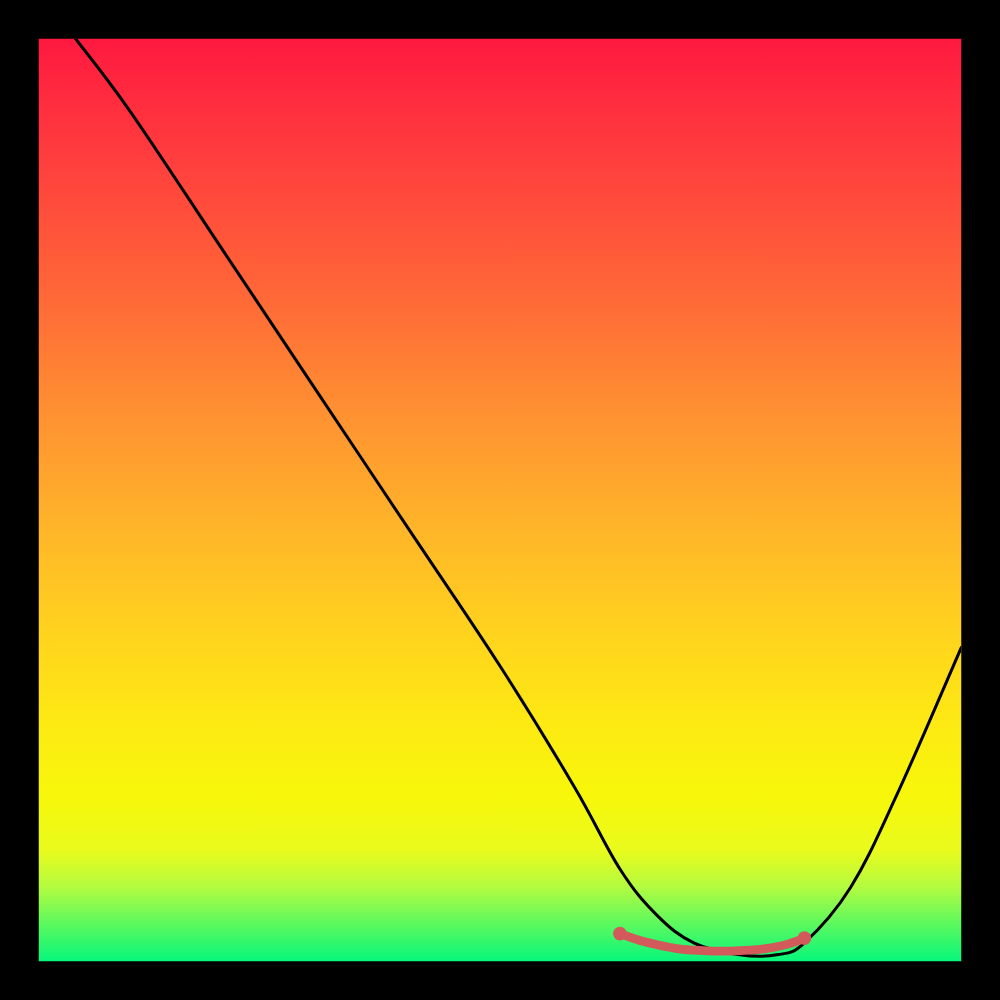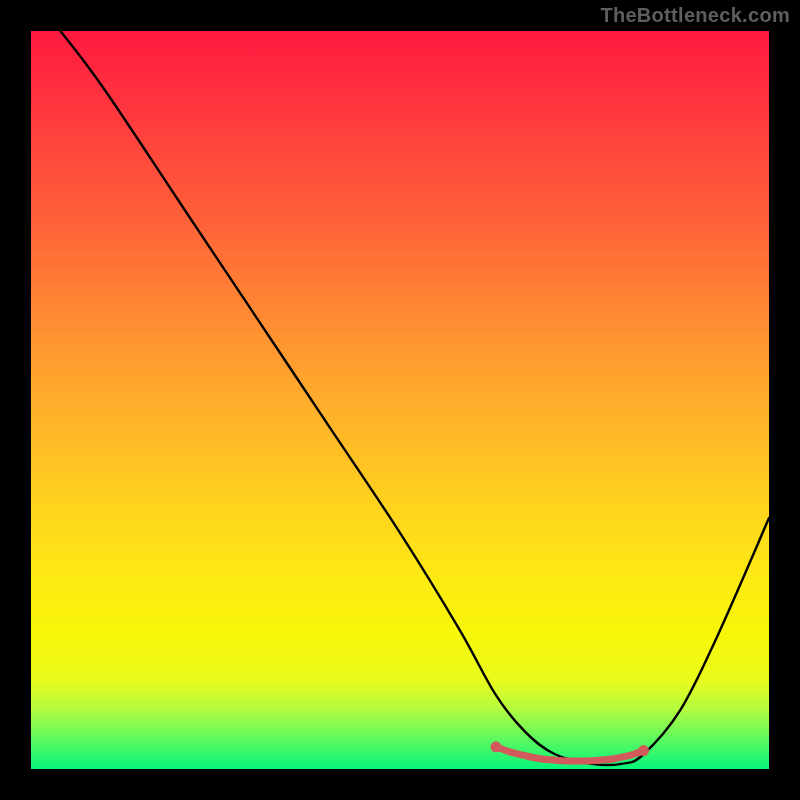--- a/index.html
+++ b/index.html
@@ -58,21 +58,20 @@
     width: 738px;
     height: 738px;
     z-index: 2;
     pointer-events: none;
   }
 </style>
 </head>
 <body>
 
 <div class="canvas-wrap">
-  <div class="watermark">TheBottleneck.com</div>
 
   <div class="plot-area"></div>
 
   <svg class="curve" viewBox="0 0 738 738" preserveAspectRatio="none">
     <path d="M 29.52 0.00 C 37.49 10.63, 52.55 28.49, 73.80 59.04 C 95.05 89.59, 121.03 129.89, 147.60 169.74 C 174.17 209.59, 194.83 240.59, 221.40 280.44 C 247.97 320.29, 268.63 351.29, 295.20 391.14 C 321.77 430.99, 345.09 464.64, 369.00 501.84 C 392.91 539.04, 410.77 568.56, 428.04 597.78 C 445.31 627.00, 452.98 645.60, 464.94 664.20 C 476.90 682.80, 483.83 690.47, 494.46 701.10 C 505.09 711.73, 512.02 717.53, 523.98 723.24 C 535.94 728.95, 548.92 731.11, 560.88 732.83 C 572.84 734.56, 581.10 734.56, 590.40 732.83 C 599.70 731.11, 601.91 732.94, 612.54 723.24 C 623.17 713.54, 636.16 700.21, 649.44 678.96 C 662.72 657.71, 670.40 639.70, 686.34 605.16 C 702.28 570.62, 728.70 508.33, 738.00 487.08" id="curve-main" fill="none" stroke="#000000" stroke-width="2.4" stroke-linejoin="round" stroke-linecap="round"></path>
     <path d="M 464.94 715.86 C 467.60 716.79, 474.39 719.43, 479.70 721.03 C 485.01 722.62, 489.15 723.52, 494.46 724.72 C 499.77 725.91, 503.91 726.87, 509.22 727.67 C 514.53 728.47, 518.67 728.75, 523.98 729.14 C 529.29 729.54, 533.43 729.75, 538.74 729.88 C 544.05 730.01, 548.19 730.01, 553.50 729.88 C 558.81 729.75, 562.95 729.54, 568.26 729.14 C 573.57 728.75, 577.71 728.47, 583.02 727.67 C 588.33 726.87, 592.47 726.18, 597.78 724.72 C 603.09 723.25, 609.88 720.48, 612.54 719.55" id="curve-marker" fill="none" stroke="#d35a5a" stroke-width="7" stroke-linecap="round" stroke-linejoin="round"></path>
     <g id="marker-dots">
         <circle cx="464.94" cy="715.86" r="5.5" fill="#d35a5a"></circle>
         <circle cx="612.54" cy="719.55" r="5.5" fill="#d35a5a"></circle>
       </g>

